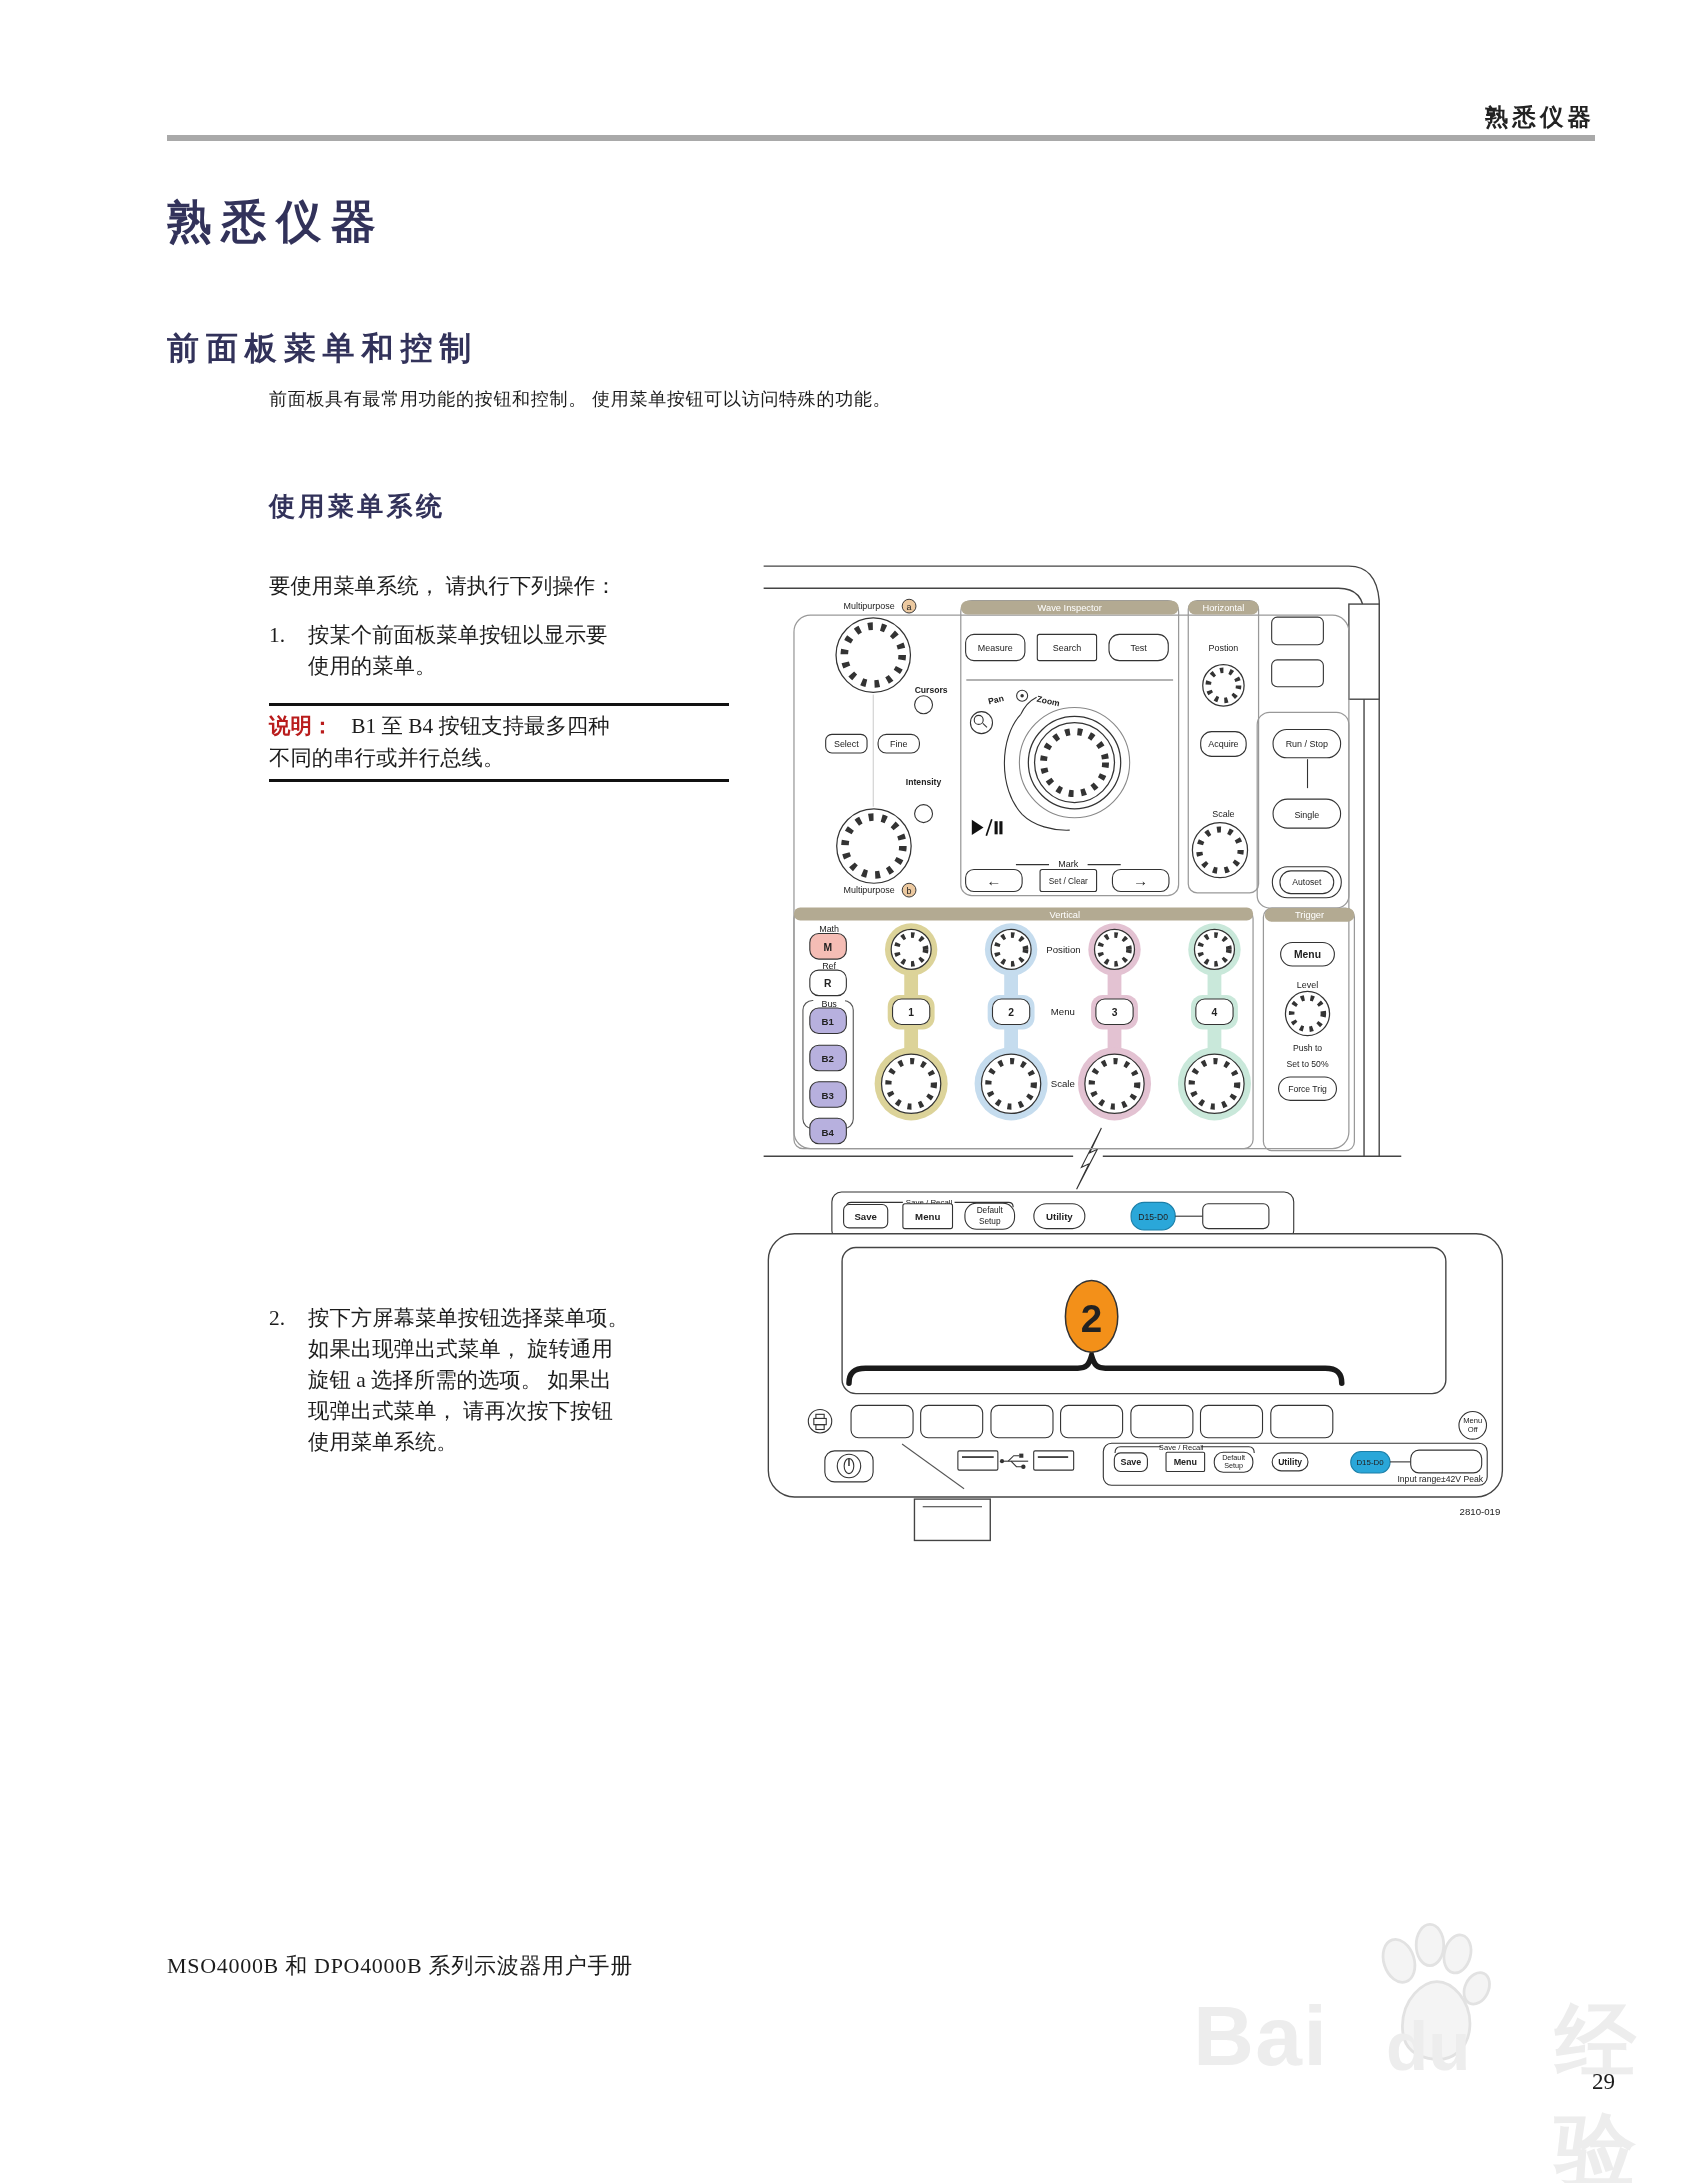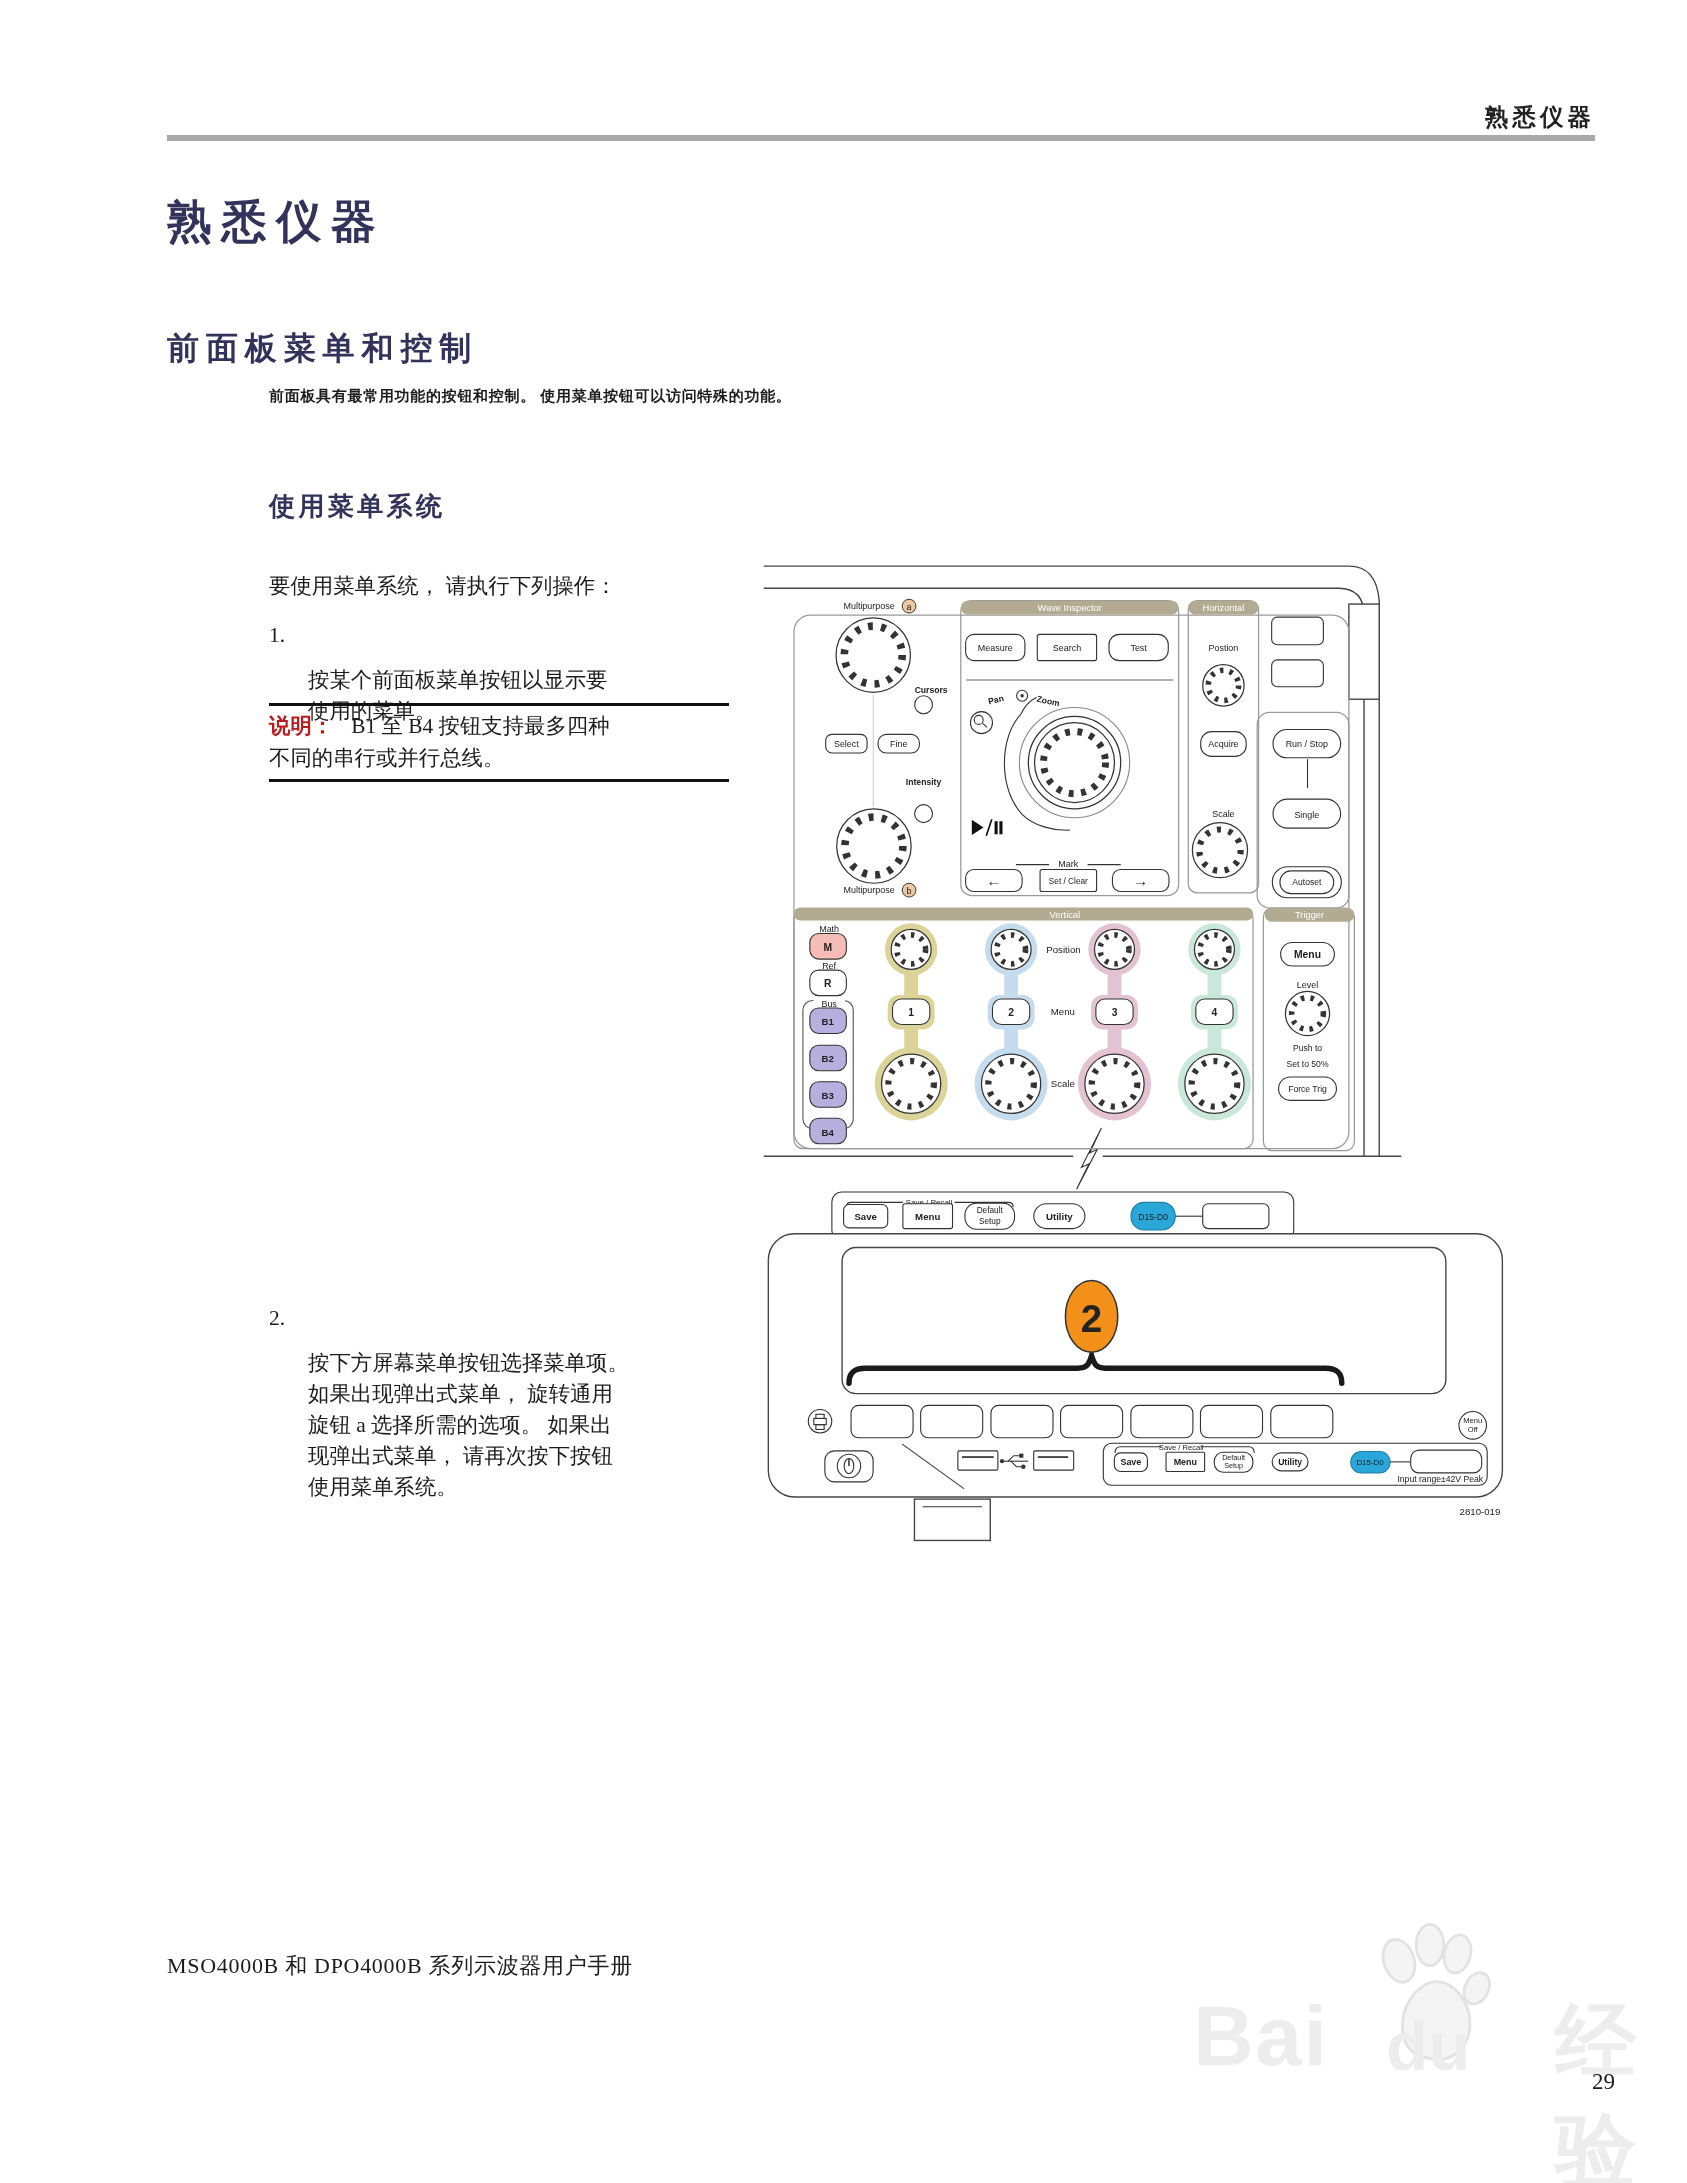--- a/index.html
+++ b/index.html
@@ -5,28 +5,28 @@
   html,body{margin:0;padding:0;}
   body{width:1687px;height:2183px;position:relative;background:#fff;overflow:hidden;
        font-family:"Liberation Serif","DejaVu Serif",serif;color:#1c1c1c;}
   .abs{position:absolute;}
   .sans{font-family:Liberation Serif, serif;}
   .navy{color:#32325a;}
   #running-header{top:101px;right:92px;font-size:23.4px;font-weight:bold;letter-spacing:4.1px;color:#222;}
   #top-rule{top:135px;left:167px;width:1428px;height:5.5px;background:#a9a9a9;}
   #doc-title{top:192px;left:167px;font-size:45px;font-weight:bold;letter-spacing:9.6px;}
   #section-heading{top:327px;left:167px;font-size:32px;font-weight:bold;letter-spacing:6.9px;}
-  #intro{top:387px;left:269px;font-size:15px;letter-spacing:0.7px;font-weight:bold;}
+  #intro{top:387px;left:269px;font-size:18px;letter-spacing:0.7px;}
   #subsection-heading{top:489px;left:269px;font-size:26px;font-weight:bold;letter-spacing:3.4px;}
   #lead{top:571px;left:269px;font-size:21.4px;}
   .step{font-size:21.4px;line-height:31px;}
   #step1{top:620px;left:269px;width:462px;}
   #step2{top:1303px;left:269px;width:469px;}
   .stepnum{position:absolute;left:0;top:0;}
-  .steplines{margin-left:39px;margin-top:45px;}
+  .steplines{margin-left:39px;}
   #note-rule-1{top:703px;left:269px;width:460px;height:2.8px;background:#111;}
   #note-rule-2{top:779px;left:269px;width:460px;height:2.8px;background:#111;}
   #note-text{top:710px;left:269px;width:460px;font-size:21.4px;line-height:32px;}
   #note-text b{color:#b91c1c;font-weight:bold;}
   .note-gap{display:inline-block;width:18px;}
   #footer-text{top:1951px;left:167px;font-size:22px;letter-spacing:0.7px;z-index:3;}
   #page-number{top:2069px;left:1592px;font-size:23px;z-index:3;}
   svg{position:absolute;overflow:visible;}
   svg text{font-family:"Liberation Sans","DejaVu Sans",sans-serif;fill:#222;}
   .mid{text-anchor:middle;}

